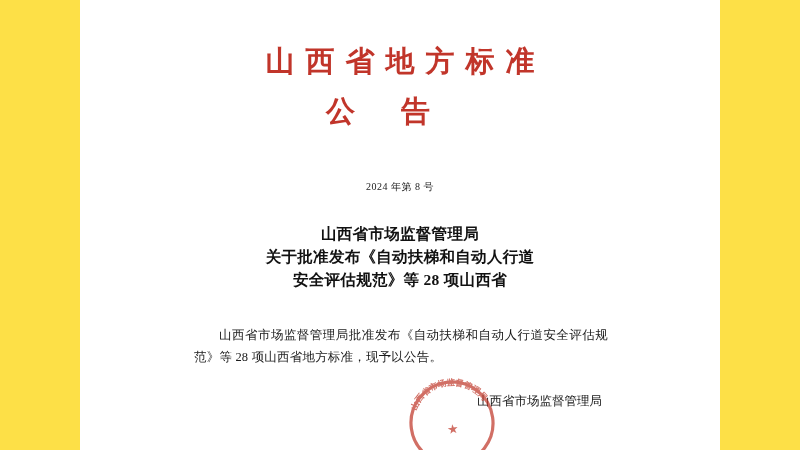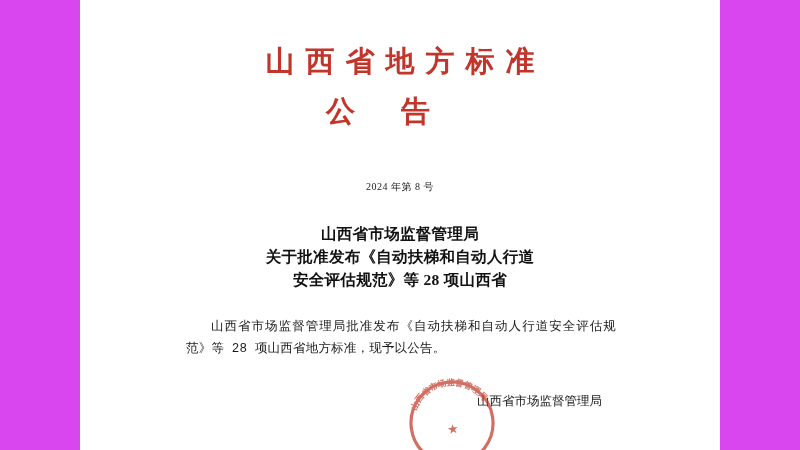--- a/index.html
+++ b/index.html
@@ -10,21 +10,21 @@
     width: 800px;
     height: 450px;
     background: #000000;
     font-family: "Liberation Serif", "DejaVu Serif", serif;
     overflow: hidden;
   }
   .stage {
     position: relative;
     width: 800px;
     height: 450px;
-    background: #d946ef;
+    background: #fde047;
   }
   .page {
     position: absolute;
     left: 80px;
     top: 0px;
     width: 640px;
     height: 450px;
     background: #ffffff;
     overflow: hidden;
   }
@@ -94,23 +94,22 @@
     top: 316px;
     left: 106px;
     width: 430px;
     color: #1b1b1b;
     font-size: 12.5px;
     line-height: 22px;
     text-align: justify;
     letter-spacing: 0.2px;
   }
   .body-text p {
-    margin: 0;
+    margin: 8px;
     text-indent: 25px;
-    font-family: Liberation Mono, monospace;
   }
   .sign-block {
     position: absolute;
     top: 392px;
     left: 0;
     width: 640px;
     text-align: right;
     padding-right: 118px;
     box-sizing: border-box;
     color: #1b1b1b;

